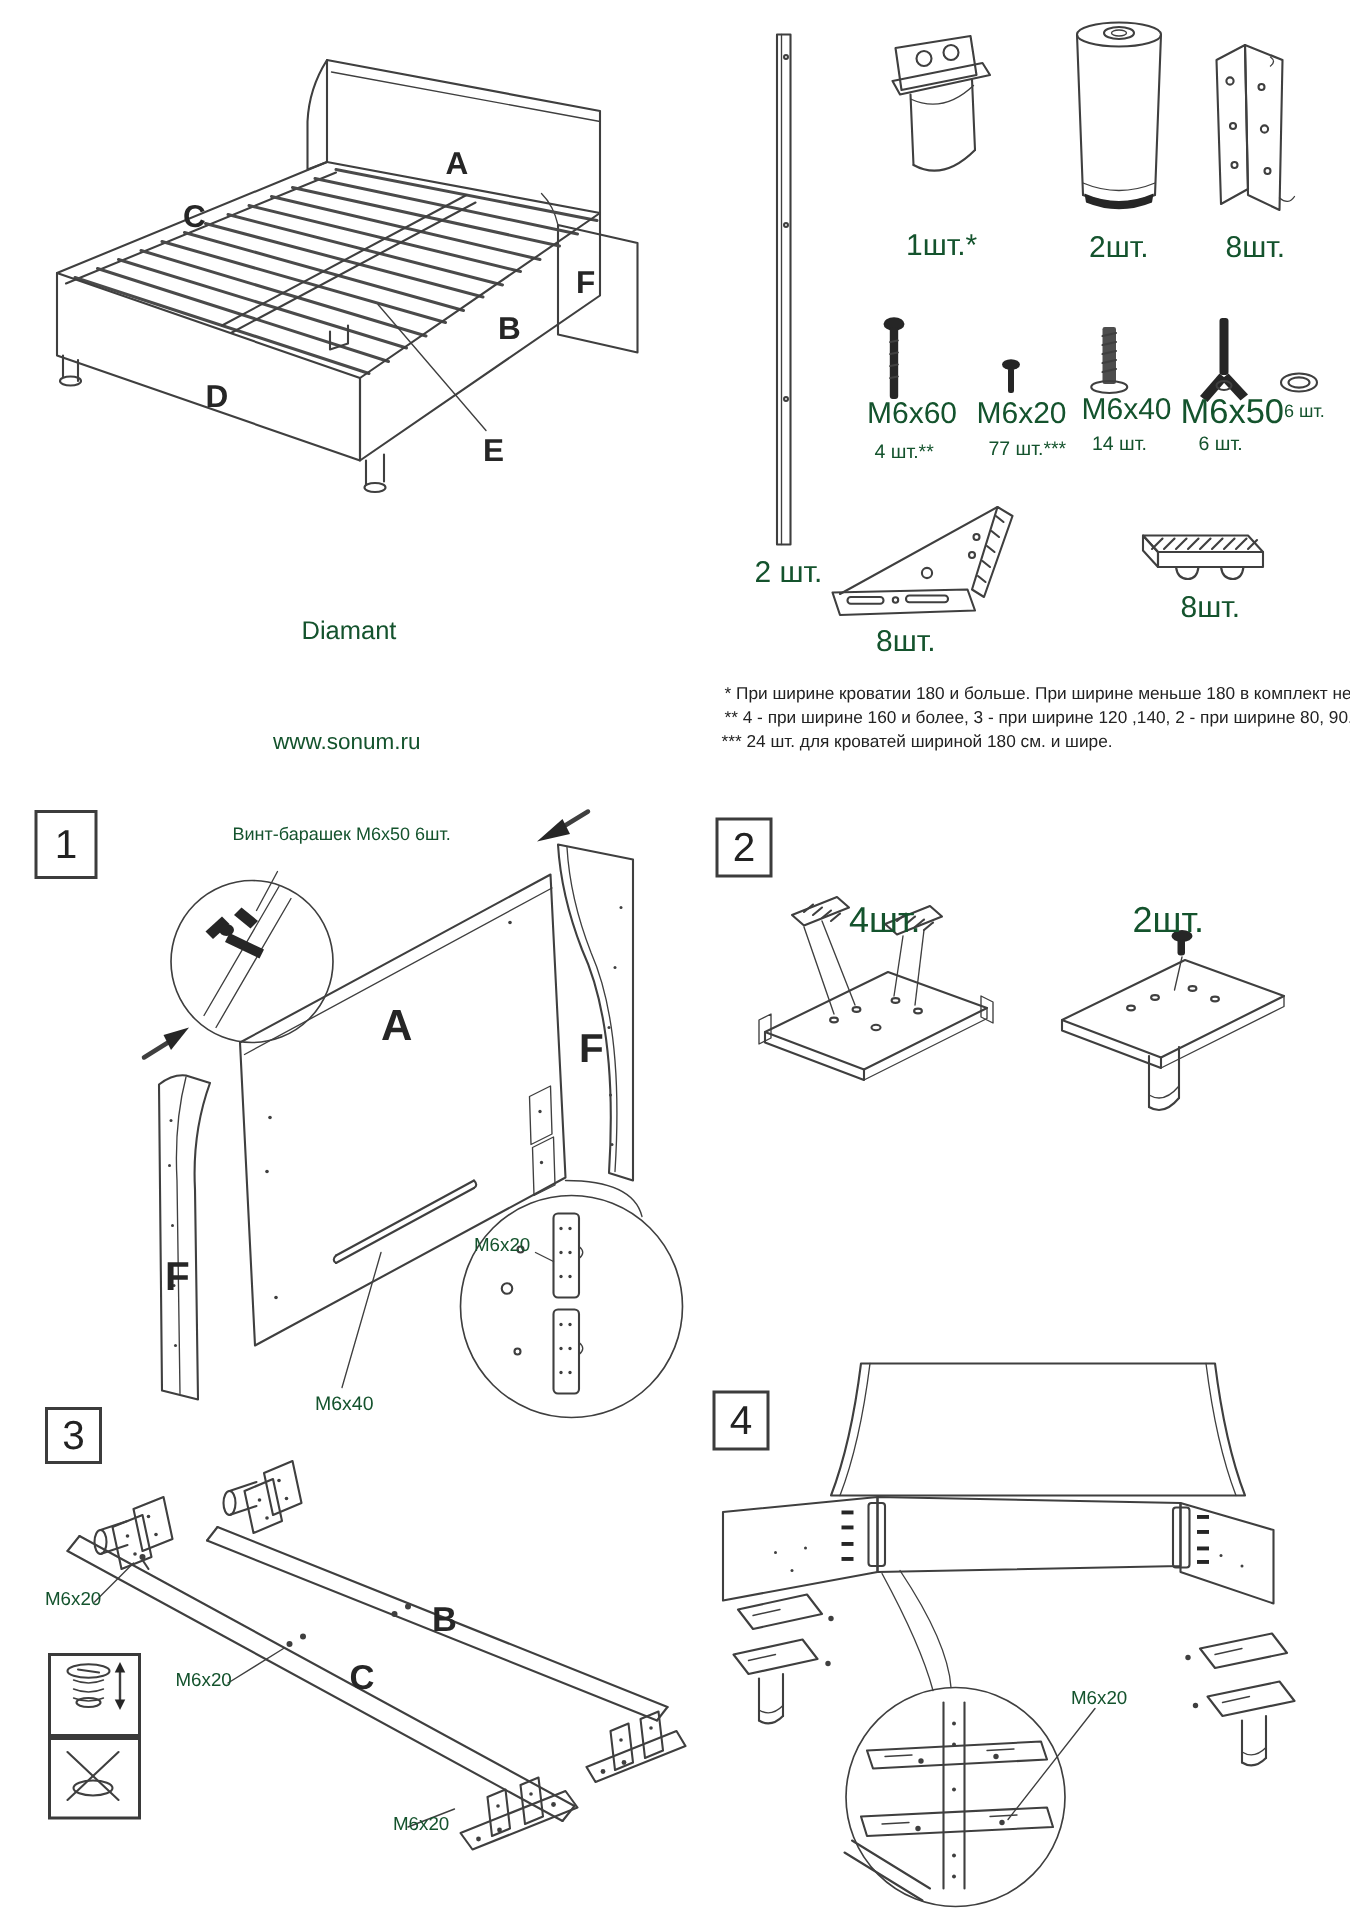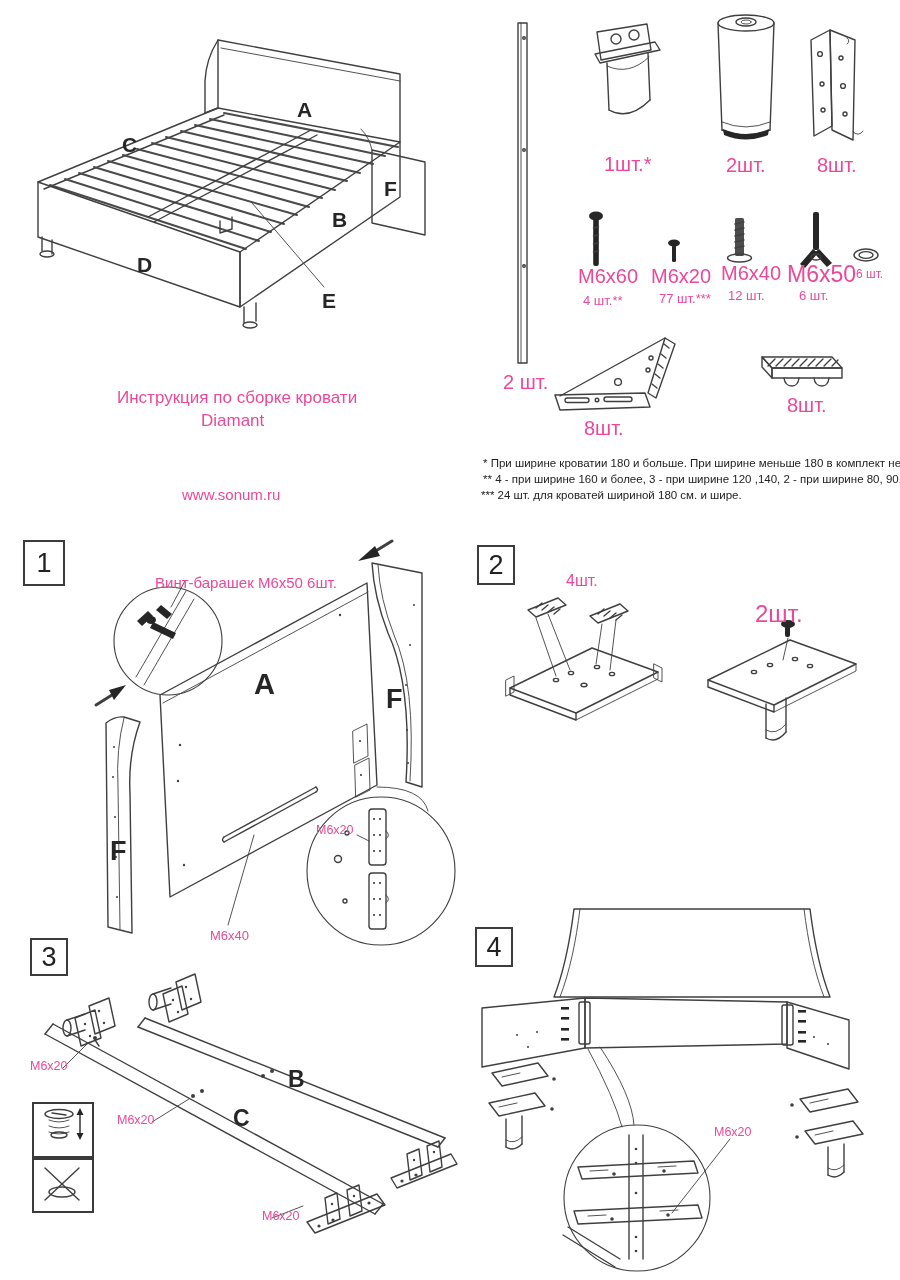--- a/index.html
+++ b/index.html
@@ -1,19 +1,19 @@
 <!DOCTYPE html>
 <html><head>
 <meta charset="utf-8">
 <style>
   html,body{margin:0;padding:0;}
   body{width:900px;height:1280px;background:#ffffff;position:relative;
        font-family:"Liberation Sans","DejaVu Sans",sans-serif;color:#2d2d2d;}
   .page{position:absolute;left:0;top:0;width:900px;height:1280px;background:#fff;overflow:hidden;}
-  .lbl{position:absolute;white-space:nowrap;color:#ec4899;line-height:1.15;}
+  .lbl{position:absolute;white-space:nowrap;color:#14532d;line-height:1.15;}
   .big-letter{font-weight:600;color:#262626;}
   .stepbox{position:absolute;border:2px solid #3c3c3c;background:#fff;
            display:flex;align-items:center;justify-content:center;
            font-size:27px;color:#222;}
   .warnbox{position:absolute;border:2.5px solid #3a3a3a;background:#fff;}
   .draw{position:absolute;}
   .draw path,.draw line,.draw polyline,.draw polygon,.draw rect,.draw circle,.draw ellipse{
       fill:none;stroke:#3f3f3f;stroke-width:1.4;stroke-linecap:round;stroke-linejoin:round;}
   .draw .thin{stroke-width:0.9;}
   .draw .thick{stroke-width:3;}
@@ -68,21 +68,20 @@
 
     <line class="thin" x1="304" y1="252" x2="232" y2="168"></line>
   </svg>
   <span class="lbl big-letter" style="left:297px;top:98px;font-size:21px">A</span>
   <span class="lbl big-letter" style="left:122px;top:133px;font-size:21px">C</span>
   <span class="lbl big-letter" style="left:384px;top:177px;font-size:21px">F</span>
   <span class="lbl big-letter" style="left:332px;top:208px;font-size:21px">B</span>
   <span class="lbl big-letter" style="left:137px;top:253px;font-size:21px">D</span>
   <span class="lbl big-letter" style="left:322px;top:289px;font-size:21px">E</span>
 
-  <span class="lbl" style="left:117px;top:388px;font-size:17px">Инструкция по сборке кровати</span>
   <span class="lbl" style="left:201px;top:411px;font-size:17px">Diamant</span>
   <span class="lbl" style="left:182px;top:486px;font-size:15px">www.sonum.ru</span>
 
   <svg class="draw" style="left:510px;top:18px" width="26" height="352" viewBox="0 0 26 352">
     <path d="M8,5 L17,5 L17,345 L8,345 Z"></path>
     <line class="thin" x1="11" y1="5" x2="11" y2="345"></line>
     <circle cx="14" cy="20" r="1.3"></circle>
       <circle cx="14" cy="132" r="1.3"></circle>
       <circle cx="14" cy="248" r="1.3"></circle>
   </svg>
@@ -161,21 +160,21 @@
     <ellipse cx="16" cy="9" rx="12" ry="6"></ellipse>
     <ellipse cx="16" cy="9" rx="7" ry="3.4"></ellipse>
   </svg>
 
   <span class="lbl" style="left:578px;top:265px;font-size:20px">М6х60</span>
   <span class="lbl" style="left:651px;top:265px;font-size:20px">М6х20</span>
   <span class="lbl" style="left:721px;top:262px;font-size:20px">М6х40</span>
   <span class="lbl" style="left:787px;top:261px;font-size:23px">М6х50</span>
   <span class="lbl" style="left:583px;top:294px;font-size:13px">4 шт.**</span>
   <span class="lbl" style="left:659px;top:292px;font-size:13px">77 шт.***</span>
-  <span class="lbl" style="left:728px;top:289px;font-size:13px">12 шт.</span>
+  <span class="lbl" style="left:728px;top:289px;font-size:13px">14 шт.</span>
   <span class="lbl" style="left:799px;top:289px;font-size:13px">6 шт.</span>
   <span class="lbl" style="left:856px;top:268px;font-size:12px">6 шт.</span>
 
   <svg class="draw" style="left:552px;top:330px" width="140" height="92" viewBox="0 0 140 92">
     <path d="M3,65 L93,63 L98,77 L8,80 Z"></path>
     <line x1="8" y1="66" x2="113" y2="8"></line>
     <path d="M113,8 L123,14 L104,68 L96,63 Z"></path>
     <g style="stroke-width:.9">
       <line x1="112" y1="14" x2="117" y2="18"></line>
         <line x1="109" y1="24" x2="114" y2="28"></line>
@@ -283,21 +282,21 @@
       <circle class="dot" cx="360" cy="364" r="1.1"></circle>
     <circle class="dot" cx="354" cy="380" r="1.1"></circle>
       <circle class="dot" cx="360" cy="380" r="1.1"></circle>
     <circle cx="318" cy="324" r="3.5"></circle>
       <circle cx="327" cy="298" r="2"></circle>
       <circle cx="325" cy="366" r="2"></circle>
     <line class="thin" x1="337" y1="300" x2="349" y2="306"></line>
 
     <line class="thin" x1="208" y1="390" x2="234" y2="300"></line>
   </svg>
-  <span class="lbl" style="left:155px;top:574px;font-size:15px">Винт-барашек М6х50 6шт.</span>
+  <span class="lbl" style="left:155px;top:550px;font-size:12px">Винт-барашек М6х50 6шт.</span>
   <span class="lbl big-letter" style="left:254px;top:668px;font-size:29px">A</span>
   <span class="lbl big-letter" style="left:386px;top:684px;font-size:27px">F</span>
   <span class="lbl big-letter" style="left:110px;top:836px;font-size:27px">F</span>
   <span class="lbl" style="left:316px;top:823px;font-size:12.5px">М6х20</span>
   <span class="lbl" style="left:210px;top:929px;font-size:13px">М6х40</span>
 
   <div class="stepbox" style="left:477px;top:545px;width:34px;height:36px">2</div>
   <svg class="draw" style="left:470px;top:588px" width="420" height="160" viewBox="0 0 420 160">
 
     <path d="M40,100 L122,60 L188,84 L106,125 Z"></path>
@@ -337,21 +336,21 @@
     <ellipse cx="325" cy="71" rx="2.6" ry="1.6"></ellipse>
       <ellipse cx="340" cy="78" rx="2.6" ry="1.6"></ellipse>
     <ellipse class="fill" cx="318" cy="36" rx="7" ry="4"></ellipse>
     <rect class="fill" x="315" y="38" width="5" height="11" rx="2"></rect>
     <line class="thin" x1="318" y1="50" x2="313" y2="72"></line>
     <line x1="296" y1="116" x2="296" y2="150"></line>
     <line x1="316" y1="110" x2="316" y2="144"></line>
     <path d="M296,150 Q306,156 316,144"></path>
     <path class="thin" d="M296,142 Q306,148 316,136"></path>
   </svg>
-  <span class="lbl" style="left:566px;top:572px;font-size:16px">4шт.</span>
+  <span class="lbl" style="left:566px;top:600px;font-size:24px">4шт.</span>
   <span class="lbl" style="left:755px;top:600px;font-size:24px">2шт.</span>
 
   <div class="stepbox" style="left:30px;top:938px;width:34px;height:34px">3</div>
   <svg class="draw" style="left:25px;top:972px" width="435" height="292" viewBox="0 0 435 292">
 
     <line x1="120" y1="46" x2="420" y2="166"></line>
     <line x1="113" y1="55" x2="413" y2="175"></line>
     <line x1="120" y1="46" x2="113" y2="55"></line>
     <line x1="420" y1="166" x2="413" y2="175"></line>
 

